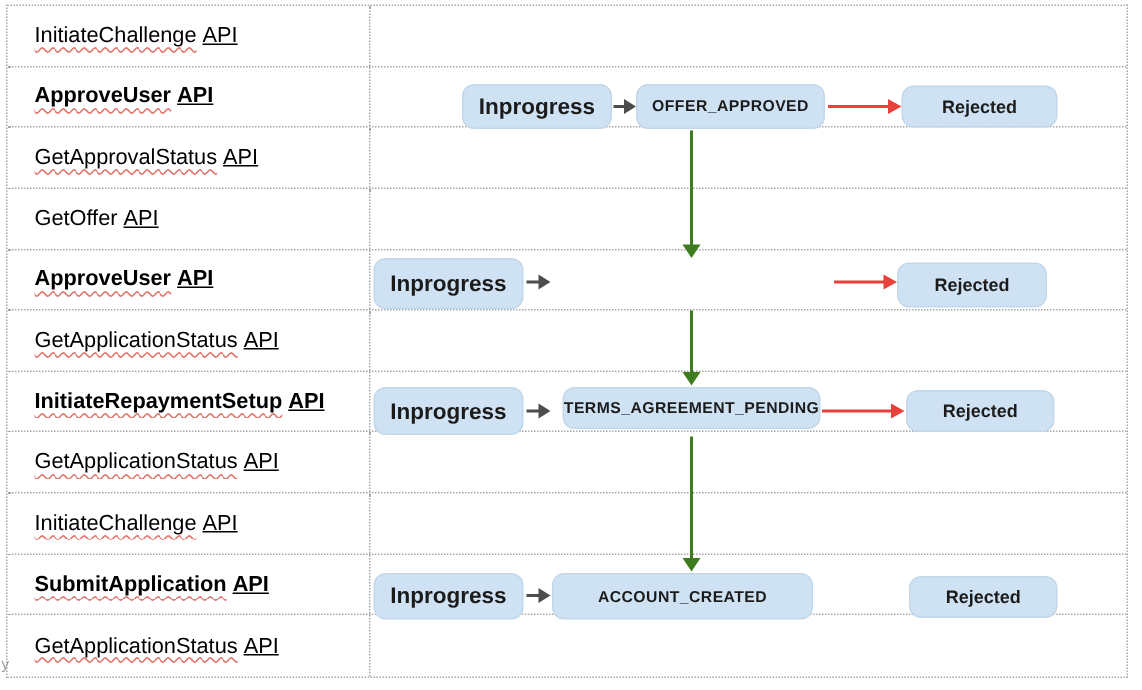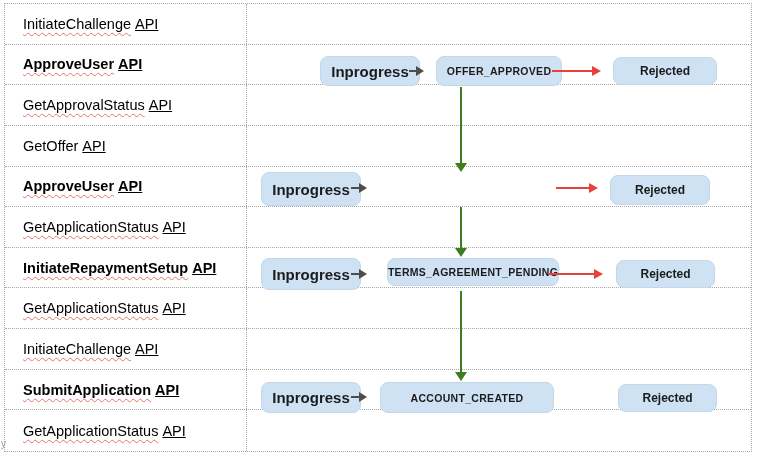--- a/index.html
+++ b/index.html
@@ -51,21 +51,20 @@
   .flow *{pointer-events:auto;}
   .box{
     position:absolute;
     background:#cfe2f3;
     border:1px solid #c2d7ea;
     border-radius:8px;
     display:flex;align-items:center;justify-content:center;
     font-weight:700;color:#1b1b1b;
     box-sizing:border-box;
     white-space:nowrap;
-    margin-left:12px;
   }
   .box.start{font-size:15px;}
   .box.state{font-size:10.5px;letter-spacing:0.3px;}
   .box.reject{font-size:12px;}
 
   
   .harrow{position:absolute;height:10px;}
   .harrow .shaft{position:absolute;left:0;right:6px;top:4px;height:2px;}
   .harrow .head{position:absolute;right:0;top:0;width:0;height:0;
     border-top:5px solid transparent;border-bottom:5px solid transparent;}

